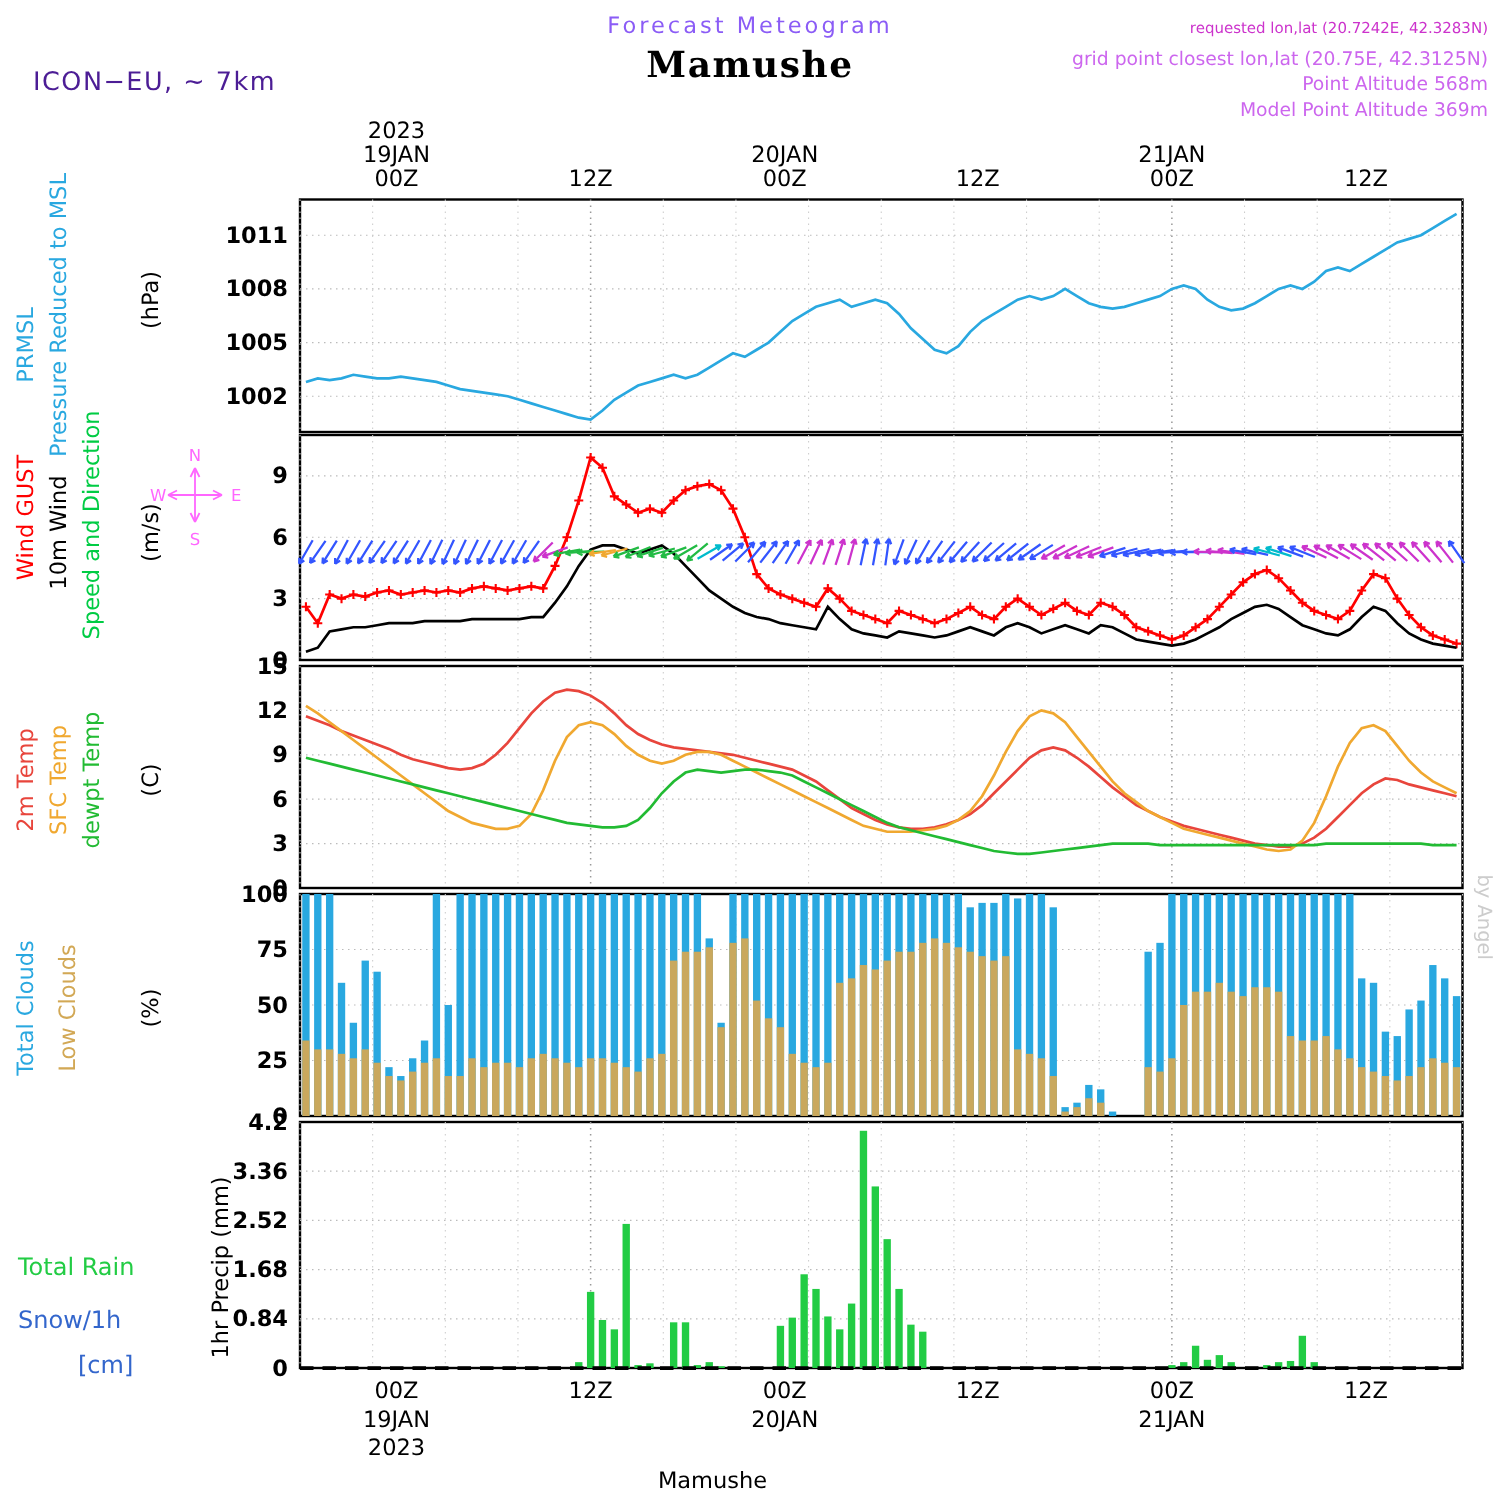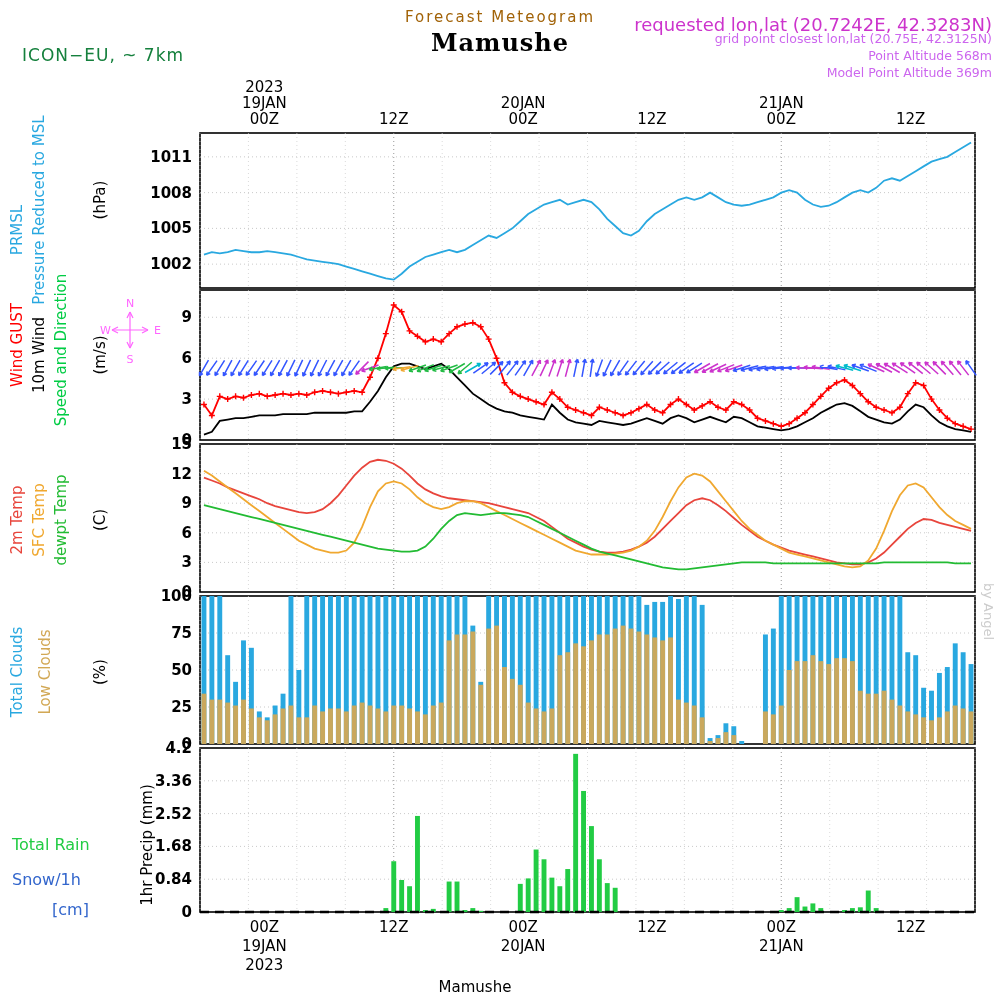--- a/index.html
+++ b/index.html
@@ -1,21 +1,21 @@
 <!DOCTYPE html>
 <html><head>
 <meta charset="utf-8">
 <style>
   html,body{margin:0;padding:0;background:#ffffff;}
   body{width:1000px;height:1000px;position:relative;font-family:"DejaVu Sans",sans-serif;overflow:hidden;}
   .abs{position:absolute;}
-  .hdr-title{left:0;right:0;top:8px;text-align:center;font-family:"DejaVu Sans",sans-serif;font-size:15px;color:#a16207;letter-spacing:2px;}
+  .hdr-title{left:0;right:0;top:8px;text-align:center;font-family:"DejaVu Sans",sans-serif;font-size:15px;color:#8b5cf6;letter-spacing:2px;}
   .hdr-station{left:0;right:0;top:28px;text-align:center;font-family:"DejaVu Serif",serif;font-size:24px;font-weight:bold;color:#000;letter-spacing:1px;}
-  .hdr-model{left:22px;top:45px;font-size:17px;color:#15803d;letter-spacing:1px;}
-  .hdr-right{right:8px;font-size:18px;color:#cc33cc;text-align:right;}
+  .hdr-model{left:22px;top:45px;font-size:17px;color:#4c1d95;letter-spacing:1px;}
+  .hdr-right{right:8px;font-size:10px;color:#cc33cc;text-align:right;}
   .hdr-right2{right:8px;font-size:12.5px;color:#cc66ee;text-align:right;}
   .watermark{position:absolute;right:4px;top:640px;font-size:13px;color:#cccccc;transform:rotate(90deg);transform-origin:right top;}
   svg{position:absolute;left:0;top:0;}
   text{font-family:"DejaVu Sans",sans-serif;}
 </style>
 </head>
 <body>
 
 <div class="abs hdr-title">Forecast Meteogram</div>
 <div class="abs hdr-station">Mamushe</div>

